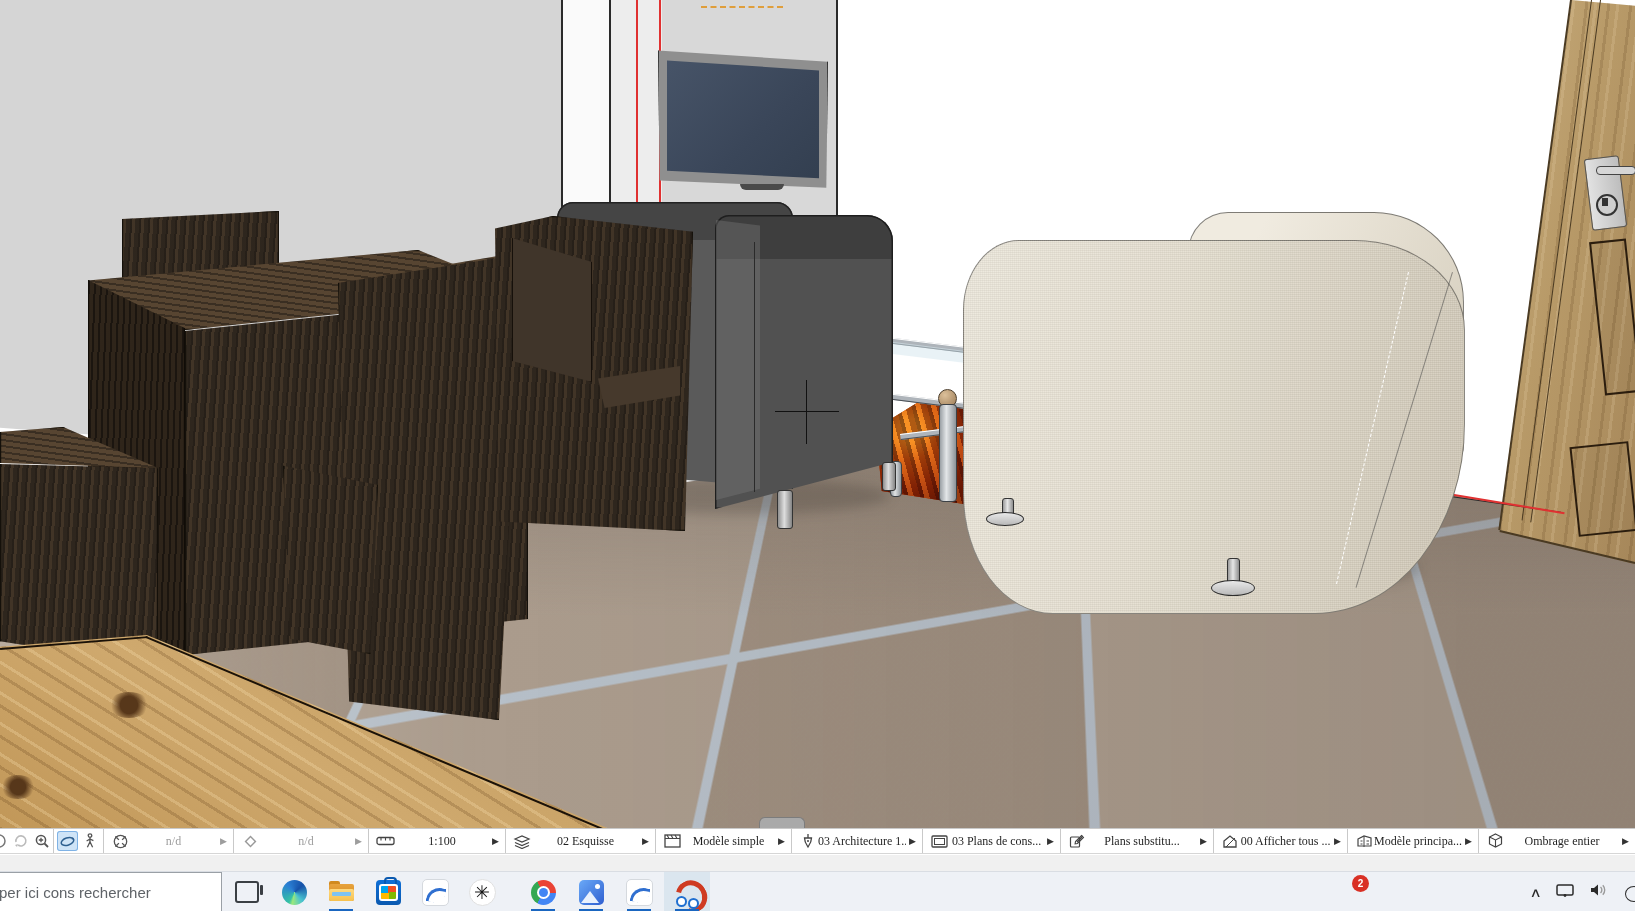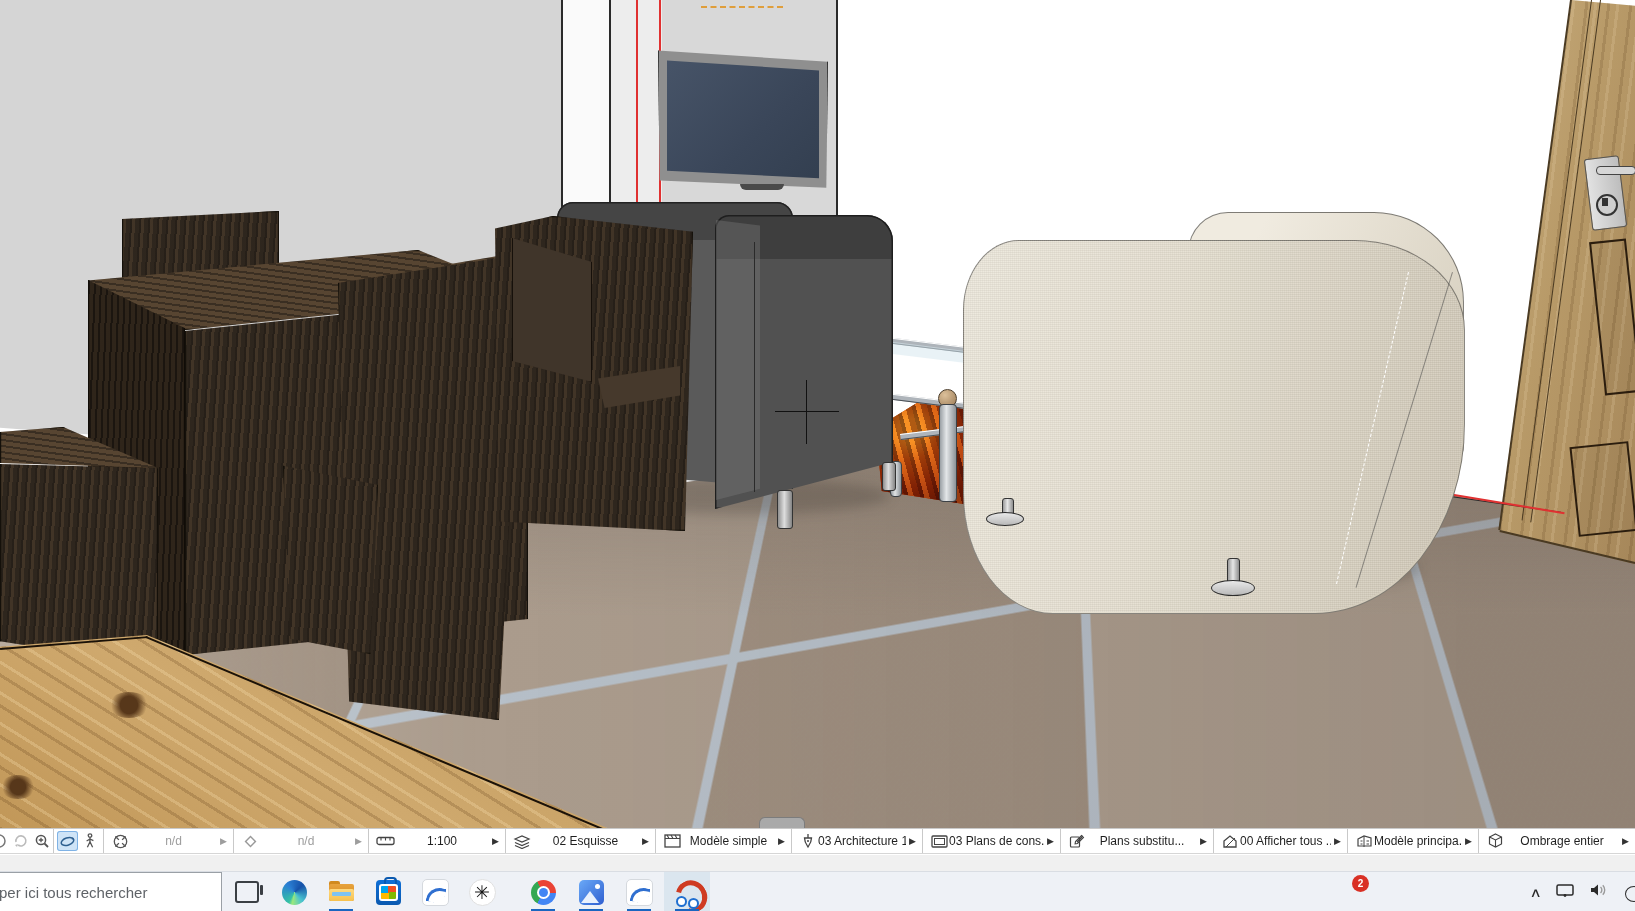--- a/index.html
+++ b/index.html
@@ -119,21 +119,21 @@
   .cross-h{left:775px;top:411px;width:64px;border-top:1.6px solid #111;}
   .cross-v{left:806px;top:380px;height:64px;border-left:1.6px solid #111;}
 
   .vtab{left:759px;top:817px;width:44px;height:12px;background:#a9a9a9;border:1px solid #7c7c7c;border-bottom:none;border-radius:6px 6px 0 0;}
 
   
   .statusbar{position:absolute;left:0;top:828px;width:1635px;height:26px;background:#fff;border-top:1px solid #c9c9c9;border-bottom:1px solid #d6d6d6;display:flex;box-sizing:border-box;font-size:12px;color:#1f1f1f;}
   .sb-seg{display:flex;align-items:center;box-sizing:border-box;height:100%;}
   .sb-seg + .sb-seg{border-left:1px solid #c9c9c9;}
   .sb-field{justify-content:space-between;padding:0 6px;}
-  .sb-label{flex:1;text-align:center;white-space:nowrap;overflow:hidden;}
+  .sb-label{flex:1;text-align:center;white-space:nowrap;overflow:hidden;font-family:Liberation Serif, serif;}
   .sb-arrow{font-size:9px;color:#333;margin-left:3px;}
   .sb-dis .sb-label,.sb-dis .sb-arrow{color:#9d9d9d;}
   .sb-ico{display:inline-flex;width:20px;height:18px;align-items:center;justify-content:center;flex:none;}
   .sb-btn{display:inline-flex;width:21px;height:20px;align-items:center;justify-content:center;border-radius:3px;margin:0 1px;}
   .sb-btn.sel{background:#cfe4f7;box-shadow:inset 0 0 0 1px #7fb2e5;}
   .sb-ico svg,.sb-btn svg{display:block;}
 
   
   .appgap{position:absolute;left:0;top:855px;width:1635px;height:16px;background:#f0f0f0;}
   .taskbar{position:absolute;left:0;top:871px;width:1635px;height:40px;background:#eef1f6;border-top:1px solid #d9dde3;box-sizing:border-box;}
@@ -427,21 +427,21 @@
       </span>
       <span class="sb-label">Ombrage entier</span>
       <span class="sb-arrow">▶</span>
     </div>
   </div>
 
   <div class="appgap"></div>
 
   <div class="taskbar">
     <div class="search">
-      <span>per ici tous rechercher</span>
+      <span>per ici cons rechercher</span>
     </div>
 
     <div class="tb-cell" style="left:224px;">
       <span class="ic-taskview"></span>
     </div>
     <div class="tb-cell" style="left:271px;">
       <span class="ic ic-edge"></span>
     </div>
     <div class="tb-cell open" style="left:318px;">
       <span class="ic ic-folder">

